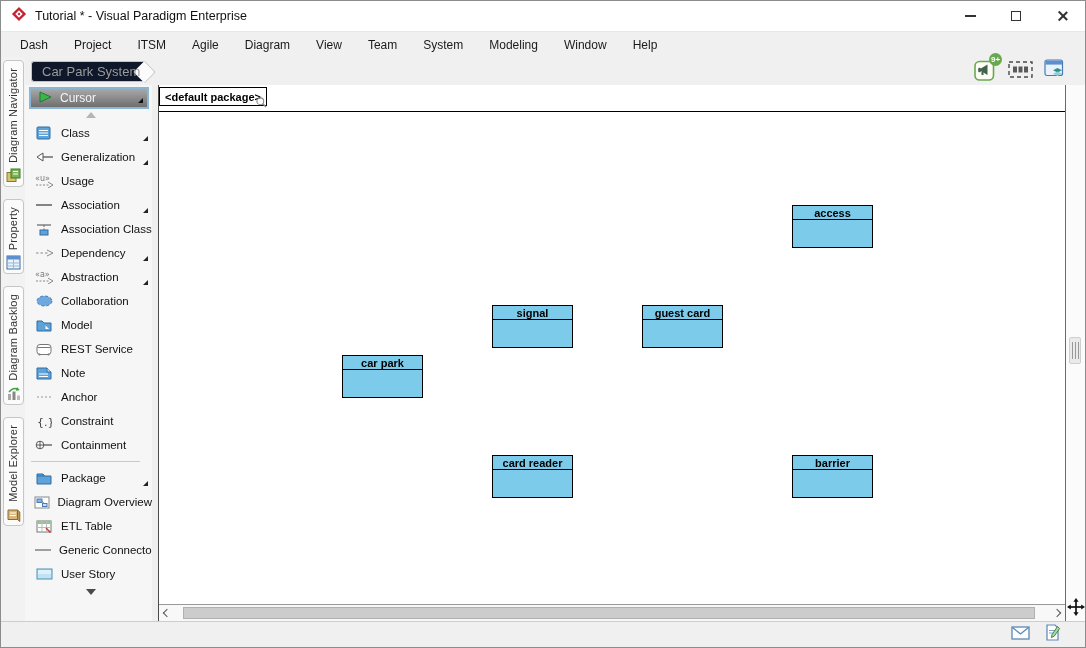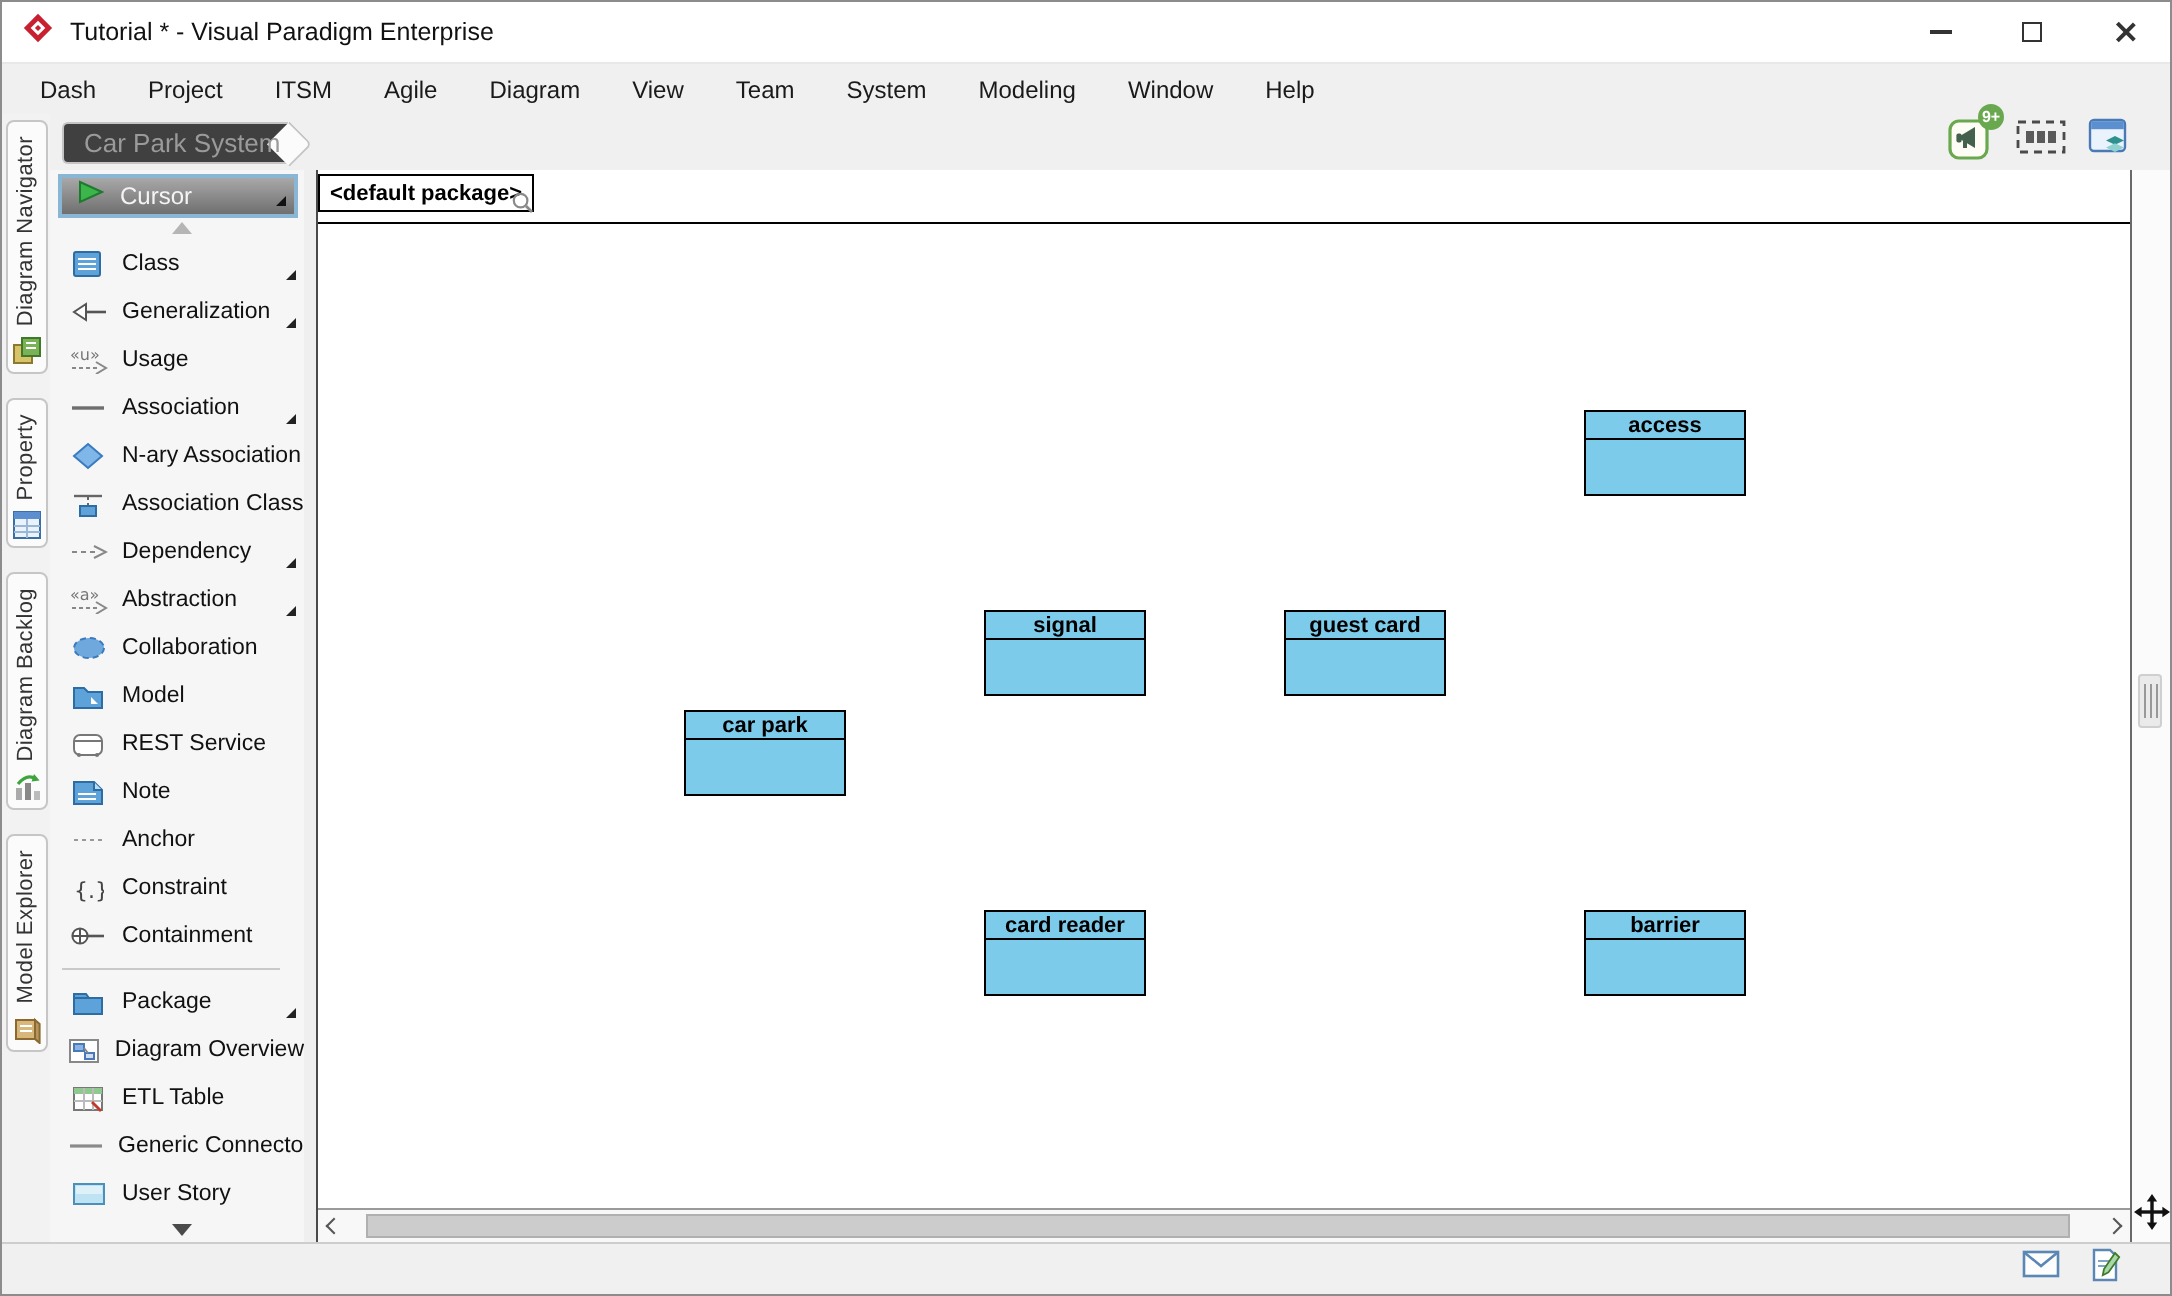--- a/index.html
+++ b/index.html
@@ -39,21 +39,21 @@
   .side-tab .vlabel { writing-mode:vertical-rl; transform:rotate(180deg); font-size:11px; color:#333;
               letter-spacing:0.2px; margin-bottom:5px; }
   .side-tab .tab-ico { width:15px; height:15px; }
 
   .center { flex:1; display:flex; flex-direction:column; min-width:0; }
 
   
   .toolbar-row { height:28px; flex:0 0 28px; background:#f0f0f0; display:flex; align-items:center;
                  padding:0 20px 0 6px; }
   .crumb { position:relative; height:21px; border:1px solid #c4c4c4; border-right:none;
-           border-radius:3px 0 0 3px; background:#404040; padding:0 4px 0 10px;
+           border-radius:3px 0 0 3px; background:#0f172a; padding:0 4px 0 10px;
            font-size:13px; color:#9a9a9a; line-height:19px; }
   .crumb::after { content:""; position:absolute; right:-8px; top:2.2px; width:14.6px; height:14.6px;
            border-top:1px solid #c4c4c4; border-right:1px solid #c4c4c4; transform:rotate(45deg);
            background:#fbfbfb; border-radius:0 3px 0 0; }
   .crumb span { position:relative; z-index:1; }
   .toolbar-icons { margin-left:auto; display:flex; align-items:center; gap:11px; }
   .tb-btn { position:relative; display:flex; align-items:center; justify-content:center; }
   .badge { position:absolute; top:-5px; right:-5px; width:13px; height:13px; border-radius:50%;
            background:#6aa84f; color:#fff; font-size:8px; font-weight:bold; line-height:13px;
            text-align:center; }
@@ -298,28 +298,20 @@
                   <svg width="18" height="8">
                     <line x1="1" y1="4" x2="17" y2="4" stroke="#6e6e6e" stroke-width="1.7"></line>
                   </svg>
                 </span>
                 <span class="pal-label">Association</span>
                 <span class="corner"></span>
               </div>
               <div class="pal-item">
                 <span class="pal-icon">
                   <svg width="16" height="14">
-                    <path d="M8 1 L15 7 L8 13 L1 7 Z" fill="#7fb7e8" stroke="#3a7abf"></path>
-                  </svg>
-                </span>
-                <span class="pal-label">N-ary Association</span>
-              </div>
-              <div class="pal-item">
-                <span class="pal-icon">
-                  <svg width="16" height="14">
                     <line x1="1" y1="3" x2="15" y2="3" stroke="#666" stroke-width="1.2"></line>
                     <line x1="8" y1="3" x2="8" y2="8" stroke="#666" stroke-dasharray="2 1.5"></line>
                     <rect x="4" y="8" width="8" height="5" fill="#5da2d8" stroke="#2e6da4"></rect>
                   </svg>
                 </span>
                 <span class="pal-label">Association Class</span>
               </div>
               <div class="pal-item">
                 <span class="pal-icon">
                   <svg width="19" height="10">

